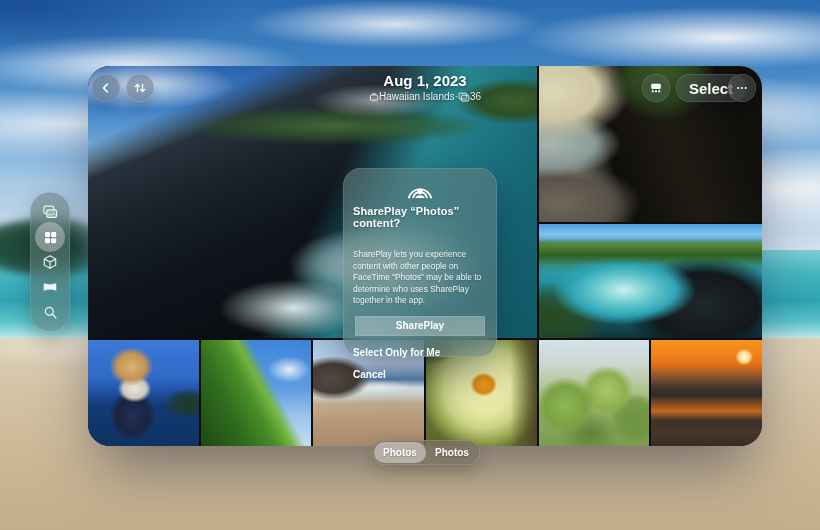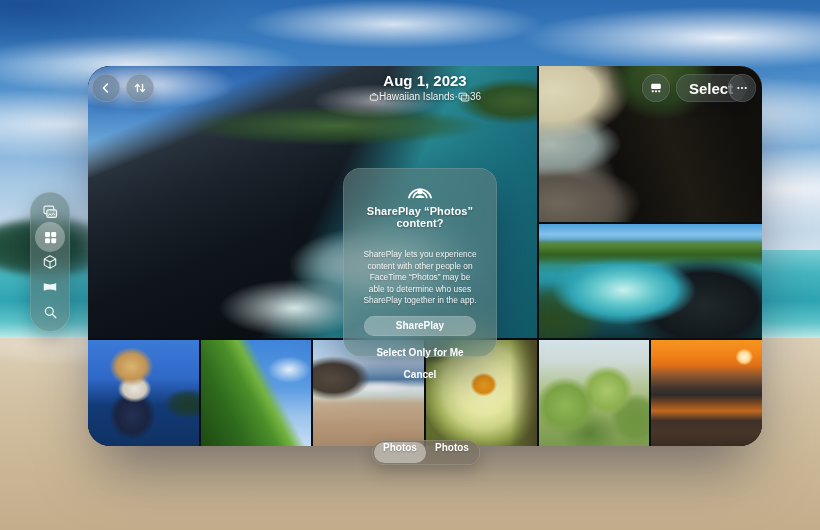--- a/index.html
+++ b/index.html
@@ -100,35 +100,35 @@
     box-shadow:0 0 0 .5px rgba(255,255,255,.25) inset,0 8px 20px rgba(0,20,30,.25);
     display:flex;flex-direction:column;align-items:center;justify-content:space-between;padding:9px 0;box-sizing:border-box;}
   .side-item{position:relative;width:28px;height:22px;display:flex;align-items:center;justify-content:center;}
   .side-item.sel::before{content:"";position:absolute;left:-1px;top:-4px;width:30px;height:30px;border-radius:50%;
     background:rgba(255,255,255,.32);}
   .side-item svg{position:relative;}
   
   .dialog{position:absolute;left:343px;top:168px;width:154px;height:189px;border-radius:18px;
     background:rgba(104,124,124,.58);backdrop-filter:blur(18px) saturate(1.15);
     box-shadow:0 0 0 .5px rgba(255,255,255,.22) inset,0 18px 45px rgba(0,10,40,.38);
-    color:#fff;text-align:center;box-sizing:border-box;padding:11px 19px 0;}
+    color:#fff;box-sizing:border-box;padding:11px 10px 0;}
   .dialog .d-icon{display:flex;justify-content:center;margin-bottom:5px;}
   .dialog .d-title{font-size:11px;font-weight:700;letter-spacing:.1px;text-shadow:0 1px 2px rgba(0,0,0,.3);}
   .dialog .d-body{margin-top:20px;font-size:8.4px;line-height:1.38;color:rgba(255,255,255,.93);
     text-shadow:0 1px 2px rgba(0,0,0,.25);}
-  .dialog .d-primary{margin:9px 2px 0;height:20px;border-radius:10px;background:rgba(255,255,255,.30);
+  .dialog .d-primary{margin:9px 2px 0;height:20px;border-radius:0;background:rgba(255,255,255,.30);
     box-shadow:0 0 0 .5px rgba(255,255,255,.2) inset;display:flex;align-items:center;justify-content:center;
     font-size:10px;font-weight:600;}
   .dialog .d-text-btn{margin-top:11px;font-size:10px;font-weight:600;}
   
   .tabbar{position:absolute;left:372px;top:440px;width:108px;height:25px;border-radius:13px;
     background:rgba(118,110,96,.6);backdrop-filter:blur(10px);
     box-shadow:0 0 0 .5px rgba(255,255,255,.25) inset,0 6px 16px rgba(40,30,10,.25);
     display:flex;align-items:center;padding:2px;box-sizing:border-box;}
-  .tab-seg{flex:1;height:21px;border-radius:11px;display:flex;align-items:flex-start;justify-content:center;
+  .tab-seg{flex:1;height:21px;border-radius:11px;display:flex;align-items:center;justify-content:center;
     color:#fff;font-size:10px;font-weight:600;text-shadow:0 1px 2px rgba(0,0,0,.25);}
   .tab-seg.sel{background:rgba(255,255,255,.42);}
   svg{display:block;}
 </style>
 </head>
 <body>
 
 <div id="scene">
 
   <div class="bg-sky"></div>

